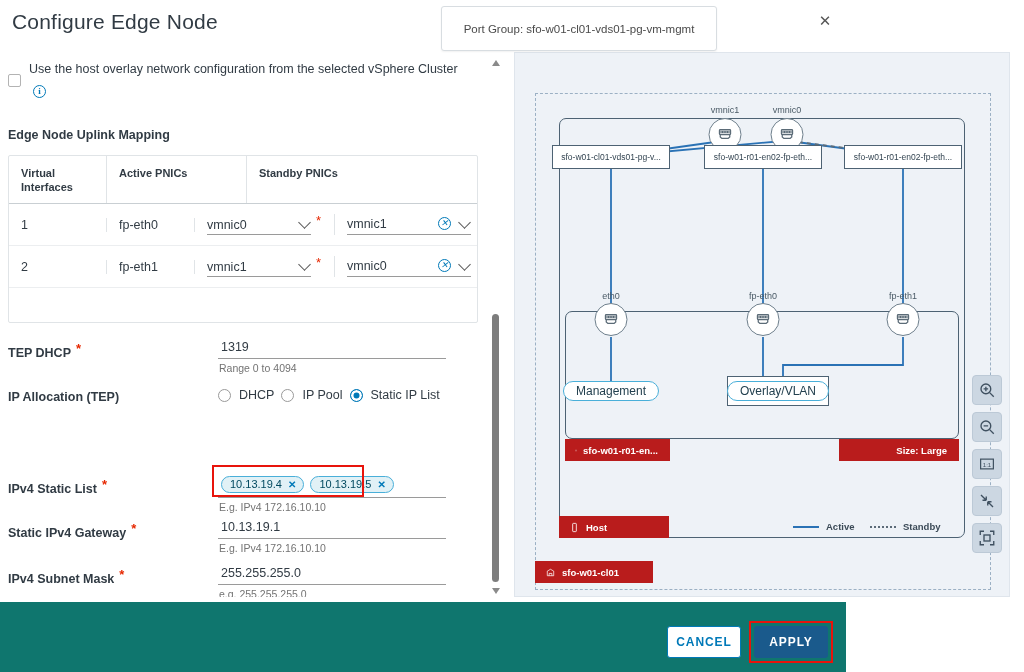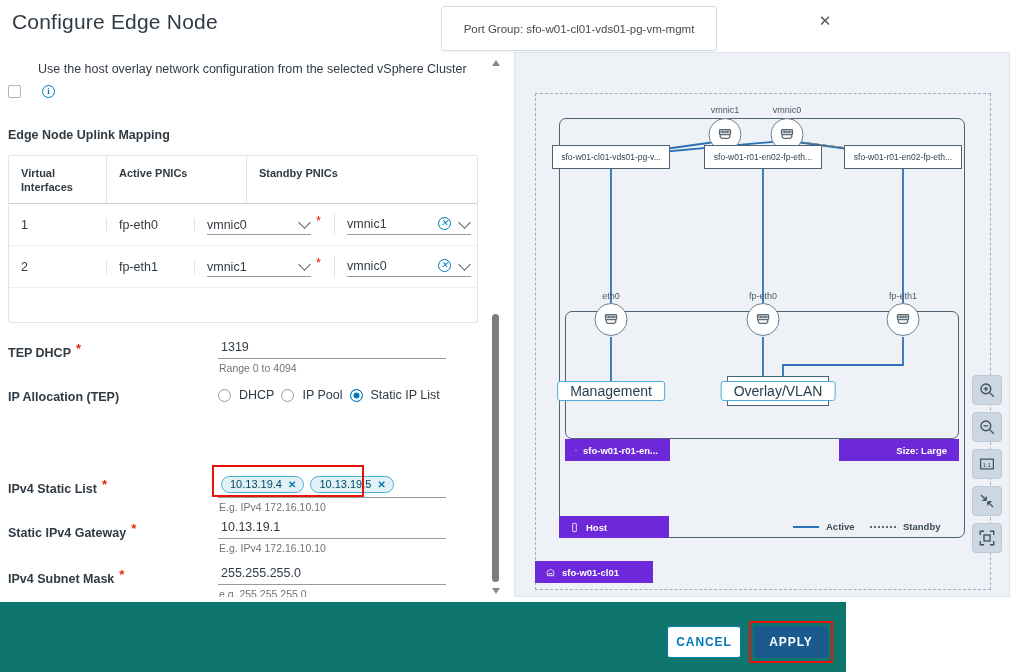--- a/index.html
+++ b/index.html
@@ -39,21 +39,21 @@
   }
 
   
   .form-pane {
     position: absolute; left: 0; top: 52px;
     width: 486px; height: 545px;
     overflow: hidden; background: #fff;
   }
   .chk-row {
     position: absolute; left: 8px; top: 8px; width: 460px;
-    display: flex; align-items: flex-end; gap: 17px;
+    display: flex; align-items: center; gap: 8px;
     font-size: 12.5px; line-height: 19px; color: #313b44;
   }
   .chkbox {
     width: 13px; height: 13px; border: 1px solid #b3b3b3;
     border-radius: 2px; background: #fff; flex: none; margin-top: 2px;
     cursor: pointer;
   }
   .chk-text { max-width: 440px; }
   .info-icon {
     display: inline-flex; align-items: center; justify-content: center;
@@ -199,33 +199,33 @@
 
   .pgbox {
     position: absolute; height: 24px;
     border: 1.3px solid #4d6273; background: #fff;
     display: flex; align-items: center; justify-content: center;
     font-size: 8.5px; color: #344552; white-space: nowrap; overflow: hidden;
     transform: translateX(-50%); padding: 0 4px;
   }
 
   .pill {
-    position: absolute; height: 20px; border-radius: 3px;
+    position: absolute; height: 20px; border-radius: 10px;
     border: 1.4px solid #49afd9; background: #fff;
     display: flex; align-items: center; justify-content: center;
-    font-size: 14px; color: #23404f; white-space: nowrap;
+    font-size: 12px; color: #23404f; white-space: nowrap;
     transform: translateX(-50%); padding: 0 12px;
   }
   .overlay-frame {
     position: absolute; border: 1.4px solid #4d6273; background: #fff;
     height: 30px; transform: translateX(-50%);
   }
 
   .tag {
-    position: absolute; height: 22px; background: #6d28d9; color: #fff;
+    position: absolute; height: 22px; background: #b91c1c; color: #fff;
     font-size: 9.5px; font-weight: 700; display: flex; align-items: center;
     gap: 6px; padding: 0 12px 0 10px; white-space: nowrap;
   }
   .tag.right-tag { justify-content: flex-end; }
   .tag svg { width: 11px; height: 11px; }
 
   .legend {
     position: absolute; display: flex; align-items: center; gap: 7px;
     font-size: 9.5px; font-weight: 700; color: #3b4a57;
   }

